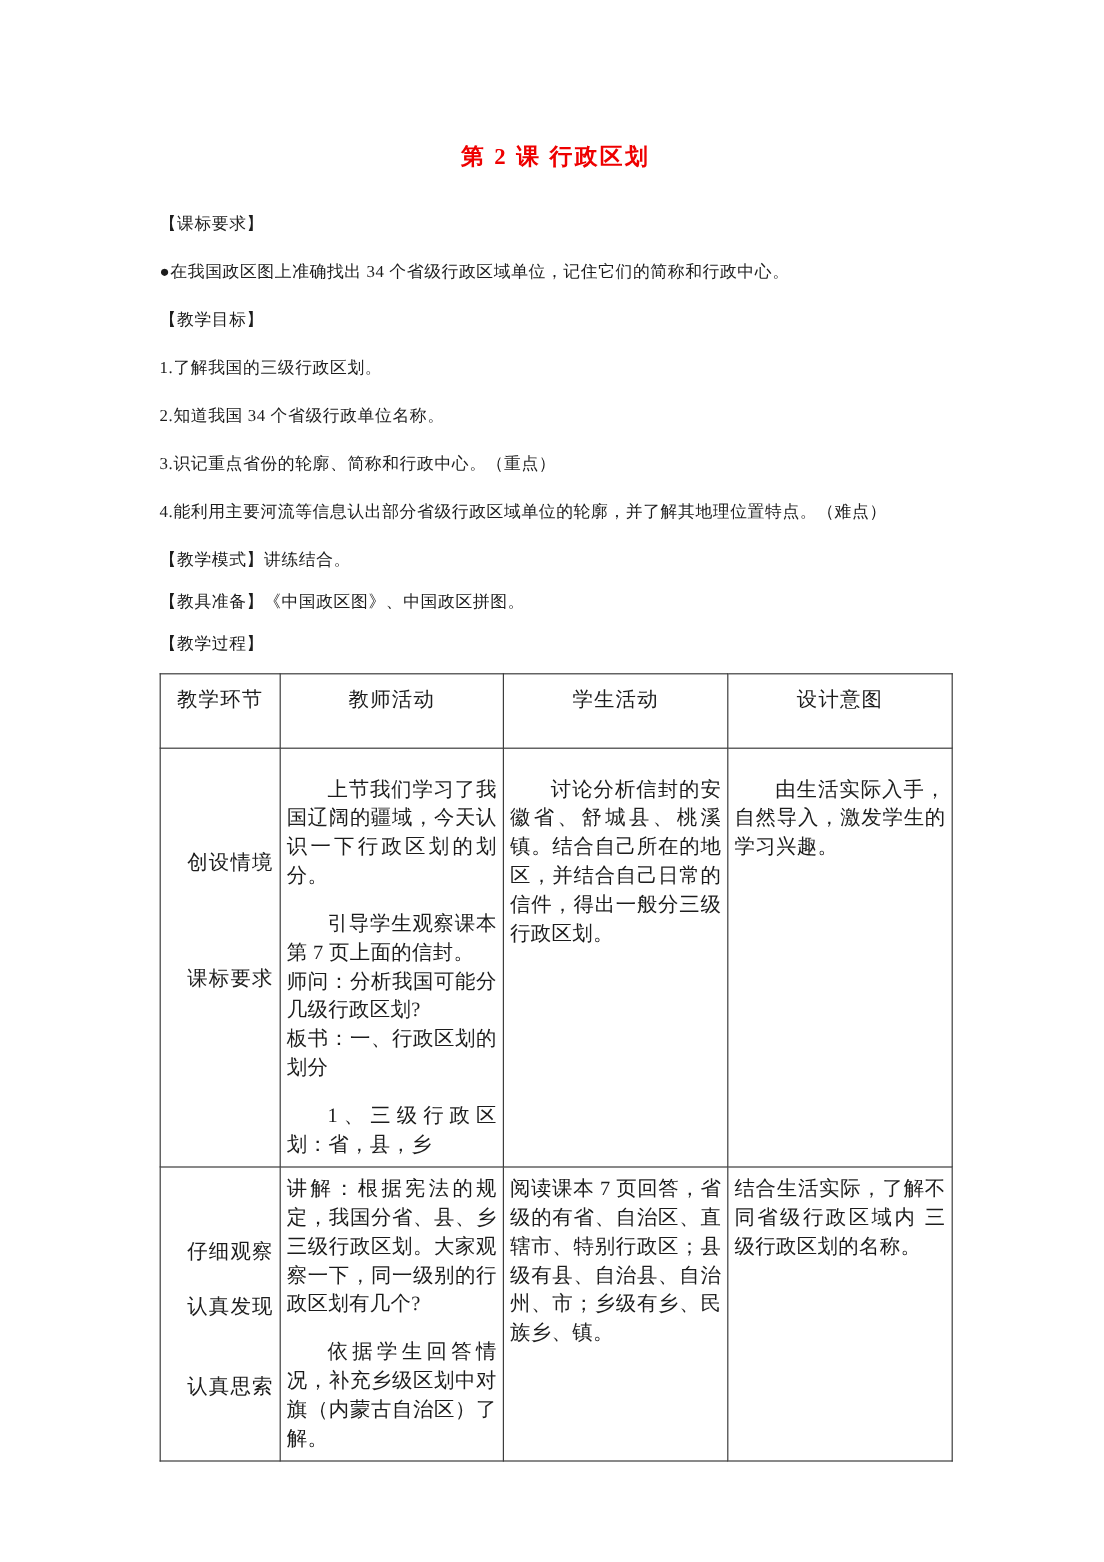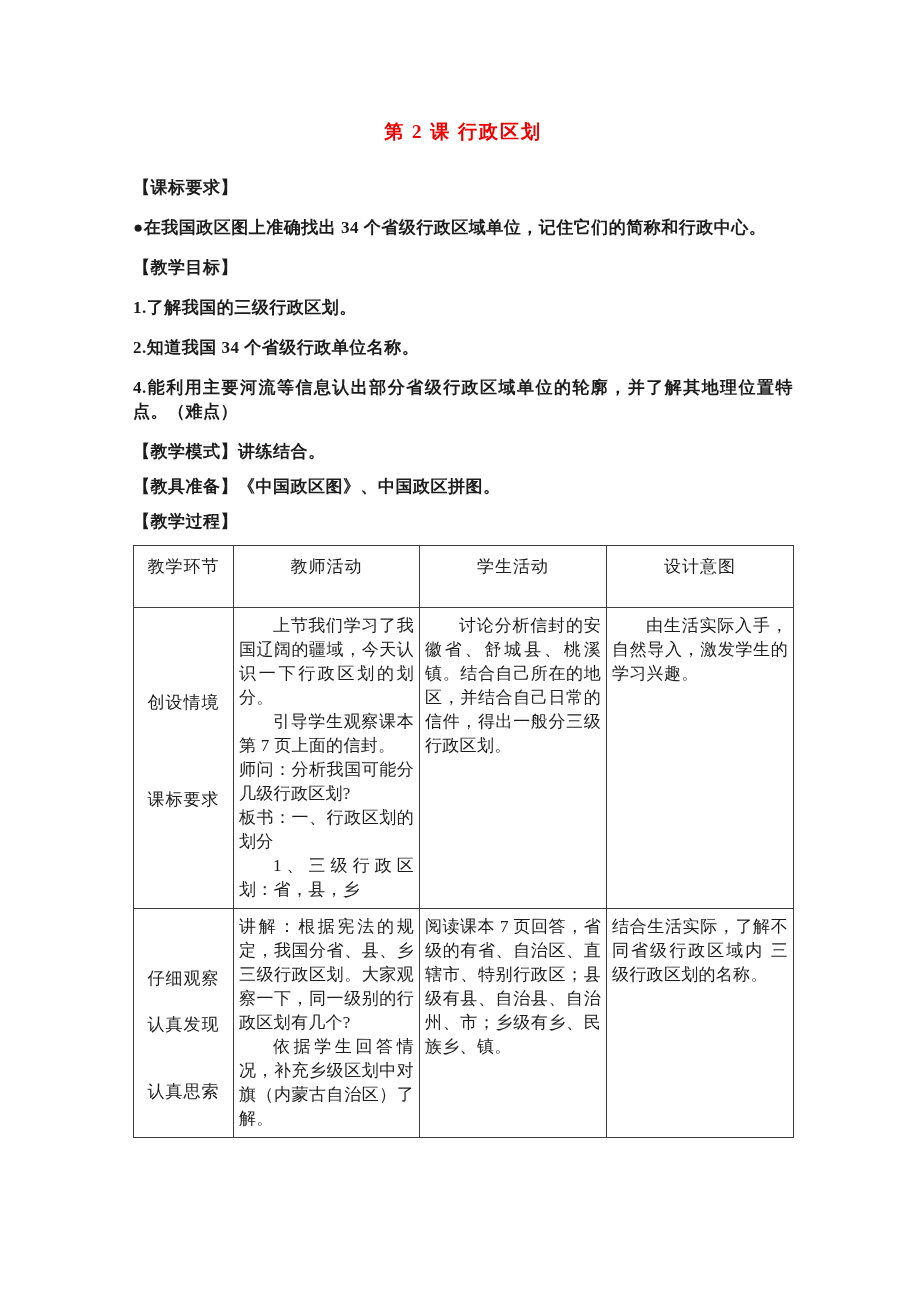--- a/index.html
+++ b/index.html
@@ -16,26 +16,25 @@
   .doc-title {
     font-size: 19px;
     font-weight: bold;
     line-height: 32px;
     text-align: center;
     margin: 0 0 28px 0;
     letter-spacing: 2px;
   }
 
   p.std {
-    font-size: 17px;
+    font-size: 14px;
     line-height: 24px;
     margin: 0 0 16px 0;
     text-align: justify;
     letter-spacing: 0.5px;
-    font-weight: bold;
   }
   p.std.tight { margin-bottom: 11px; }
 
   table.process {
     width: 660px;
     border-collapse: collapse;
     table-layout: fixed;
     margin-top: 6px;
   }
   .process th, .process td {
@@ -53,42 +52,43 @@
   }
   tr.r1 { height: 288px; }
   tr.r2 { height: 214px; }
 
   td p {
     margin: 0;
     line-height: 24px;
     text-align: justify;
     letter-spacing: 0.3px;
   }
-  td p.ind { text-indent: 2em; }
-  td.stage p { text-align: center; letter-spacing: 1px; }
+  td p.ind { text-indent: 2em; margin-top: 16px; }
+  td.stage p { text-align: right; letter-spacing: 1px; }
 
   
   .r1 td.stage p:nth-child(1) { margin-top: 77px; }
   .r1 td.stage p:nth-child(2) { margin-top: 73px; }
   .r2 td.stage p:nth-child(1) { margin-top: 52px; }
   .r2 td.stage p:nth-child(2) { margin-top: 22px; }
   .r2 td.stage p:nth-child(3) { margin-top: 43px; }
 </style>
 </head>
 <body>
 
 <div class="page">
 
   <h1 class="doc-title" style="color: rgb(238, 0, 0);">第 2 课 行政区划</h1>
 
   <p class="std">【课标要求】</p>
   <p class="std">●在我国政区图上准确找出 34 个省级行政区域单位，记住它们的简称和行政中心。</p>
   <p class="std">【教学目标】</p>
   <p class="std">1.了解我国的三级行政区划。</p>
   <p class="std">2.知道我国 34 个省级行政单位名称。</p>
+  <p class="std">3.识记重点省份的轮廓、简称和行政中心。（重点）</p>
   <p class="std">4.能利用主要河流等信息认出部分省级行政区域单位的轮廓，并了解其地理位置特点。（难点）</p>
   <p class="std tight">【教学模式】讲练结合。</p>
   <p class="std tight">【教具准备】《中国政区图》、中国政区拼图。</p>
   <p class="std tight">【教学过程】</p>
 
   <table class="process">
     <colgroup>
       <col style="width:100px">
         <col style="width:186px">
         <col style="width:187px">

